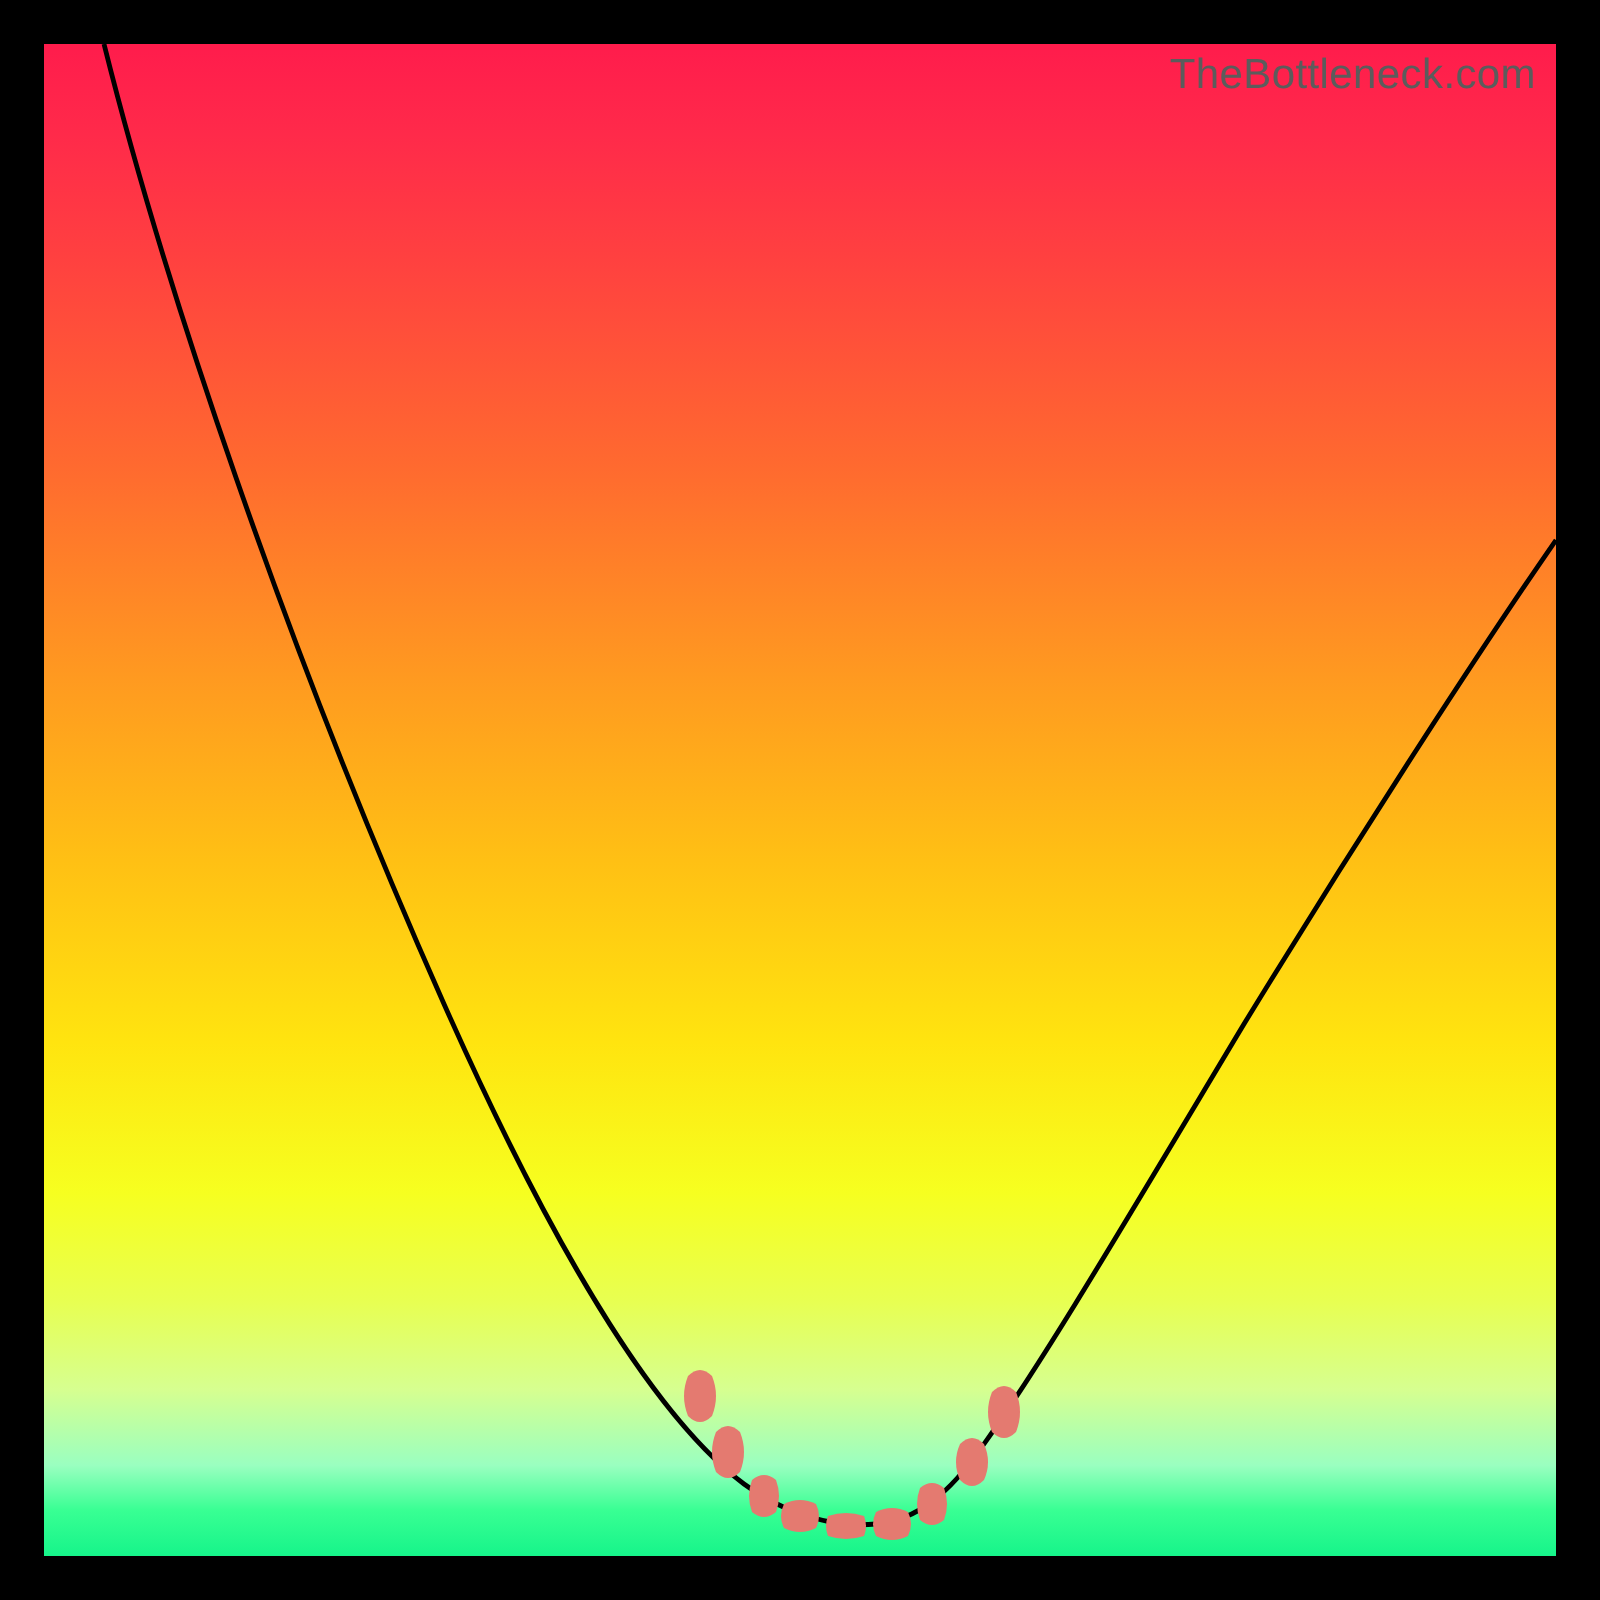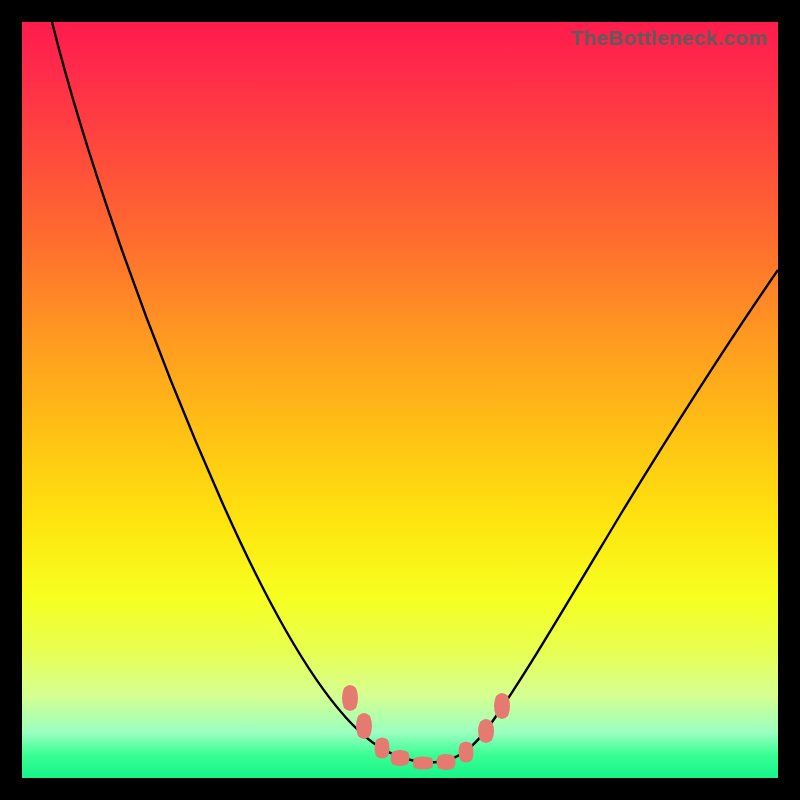--- a/index.html
+++ b/index.html
@@ -39,21 +39,21 @@
       #38ff93 97%,
       #16f48a 100%
     );
   }
   .watermark {
     position: absolute;
     top: 4px;
     right: 10px;
     color: #5c5c5c;
     font-size: 21px;
-    font-weight: 700;
+    font-weight: 400;
     letter-spacing: 0.2px;
     user-select: none;
   }
   svg.curve {
     position: absolute;
     left: 0; top: 0;
     width: 756px; height: 756px;
   }
   .curve-path {
     fill: none;

